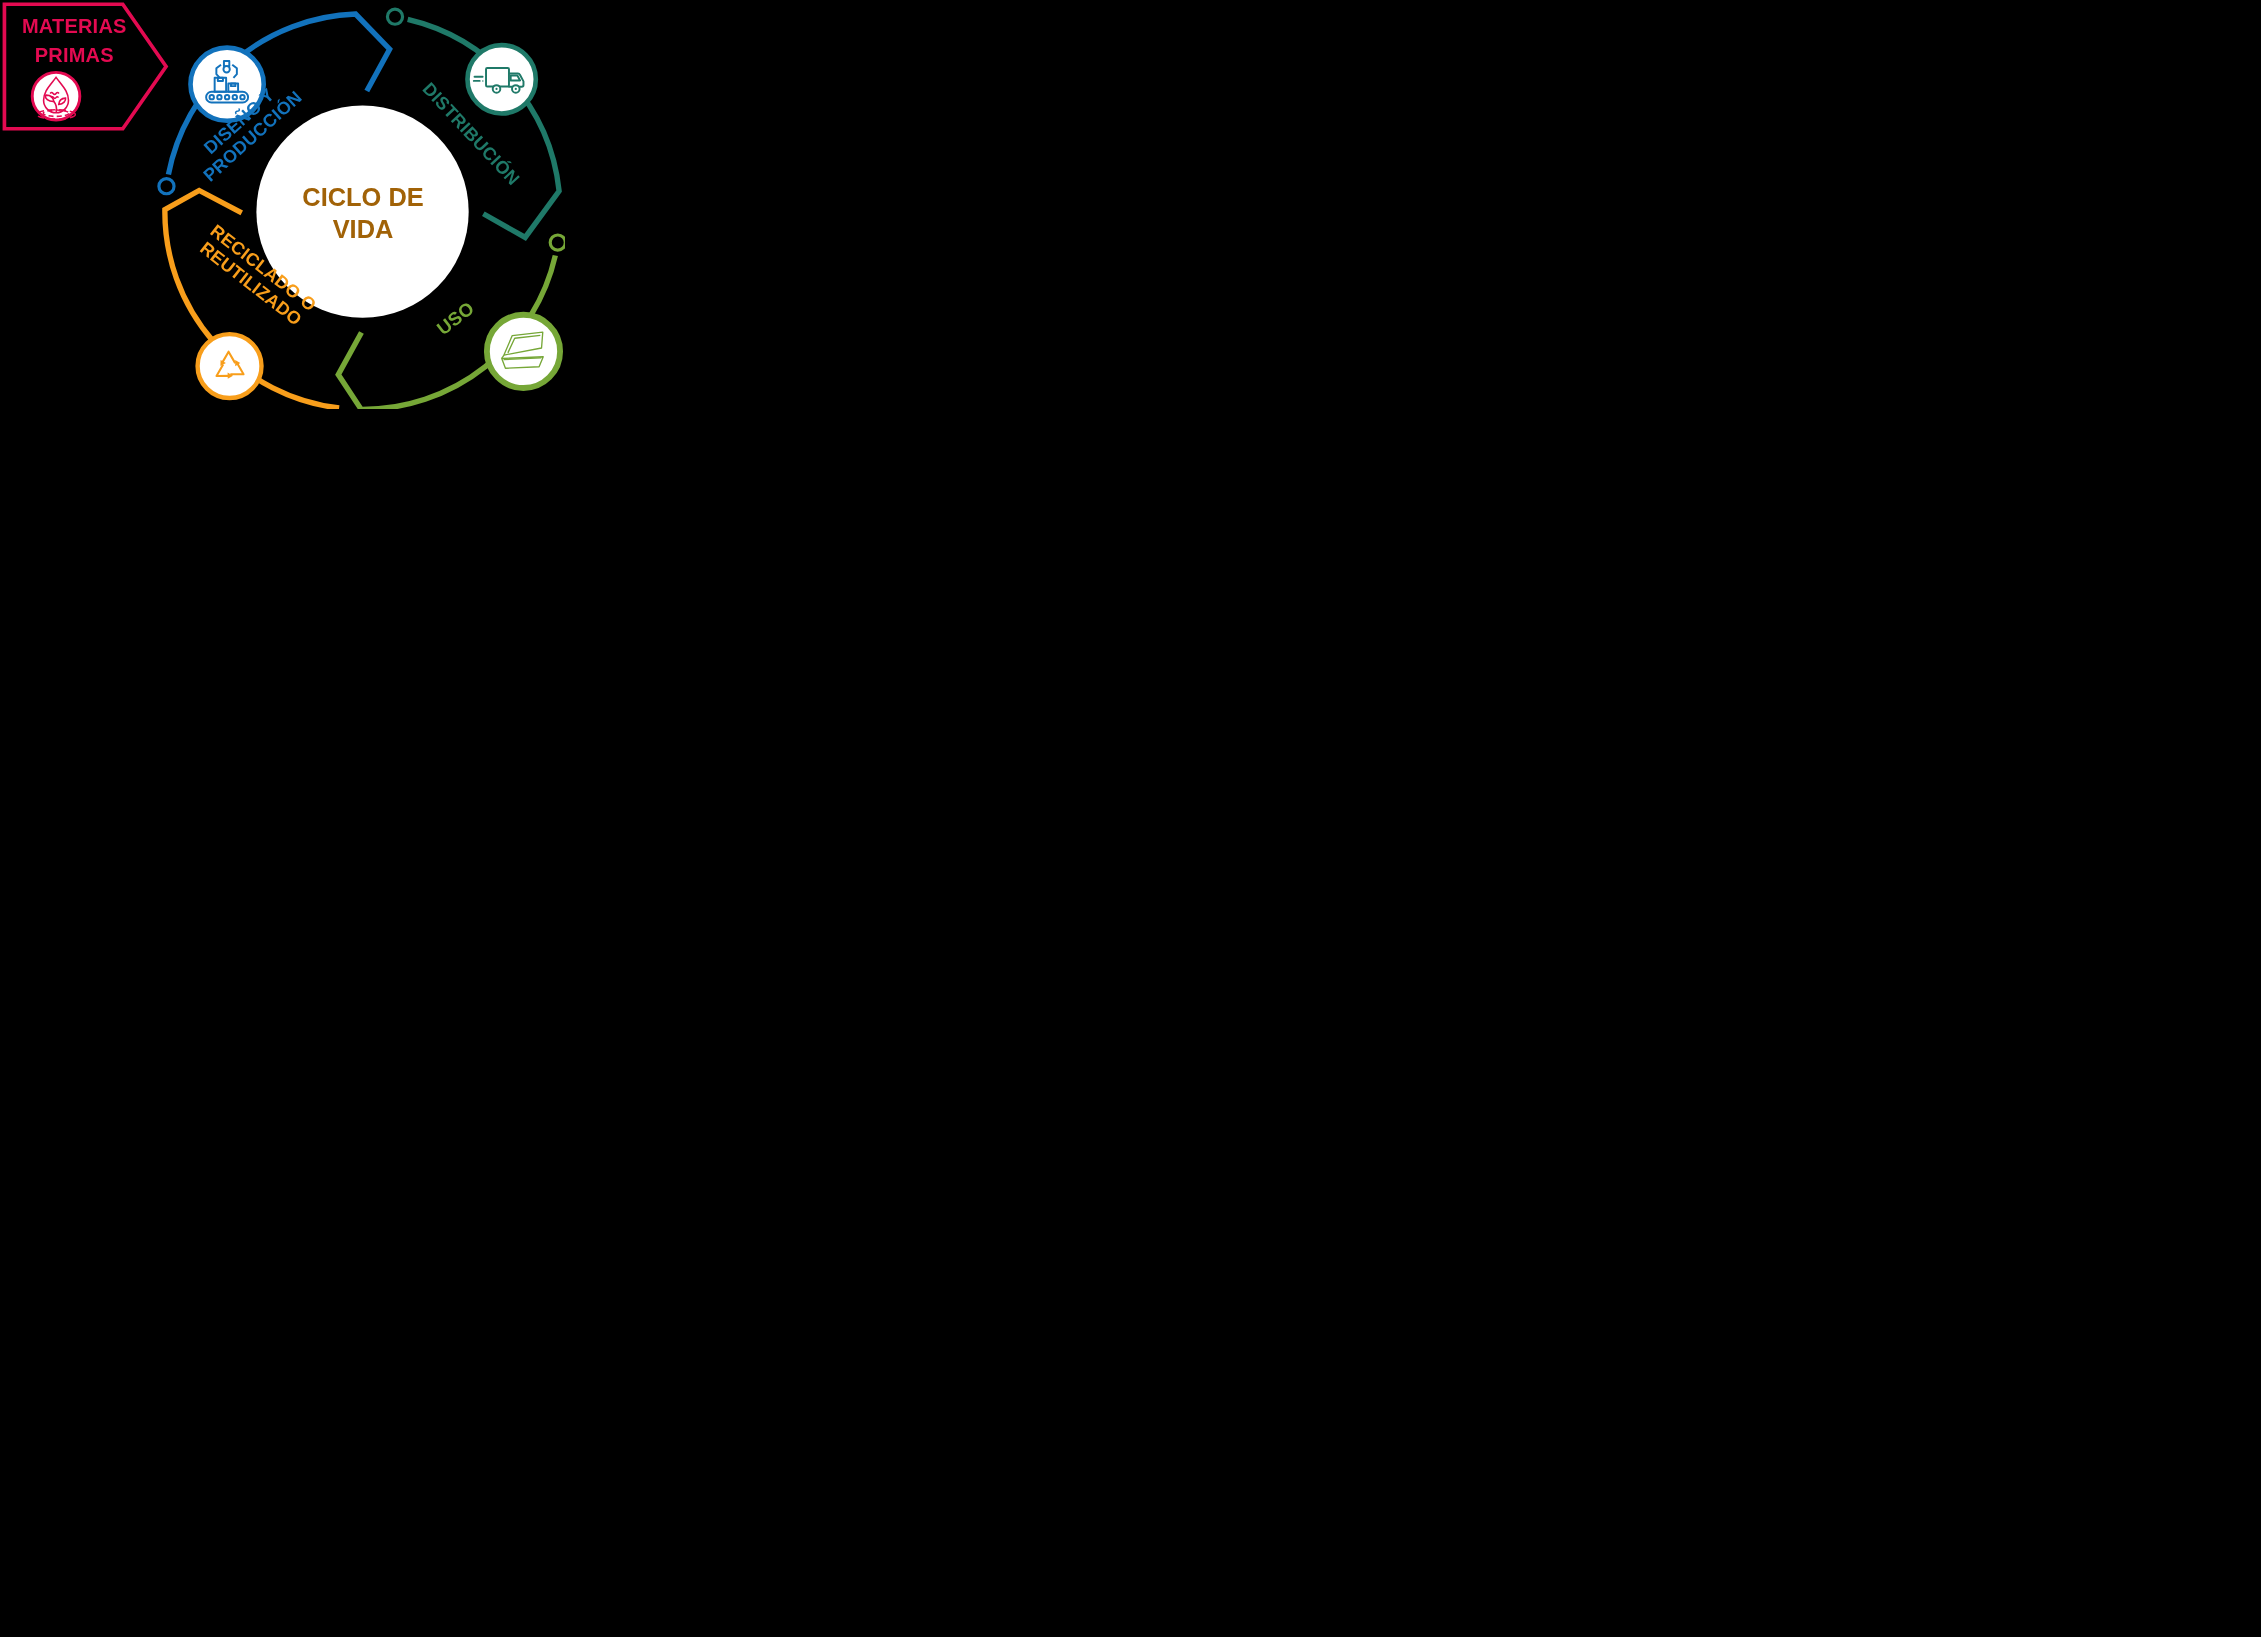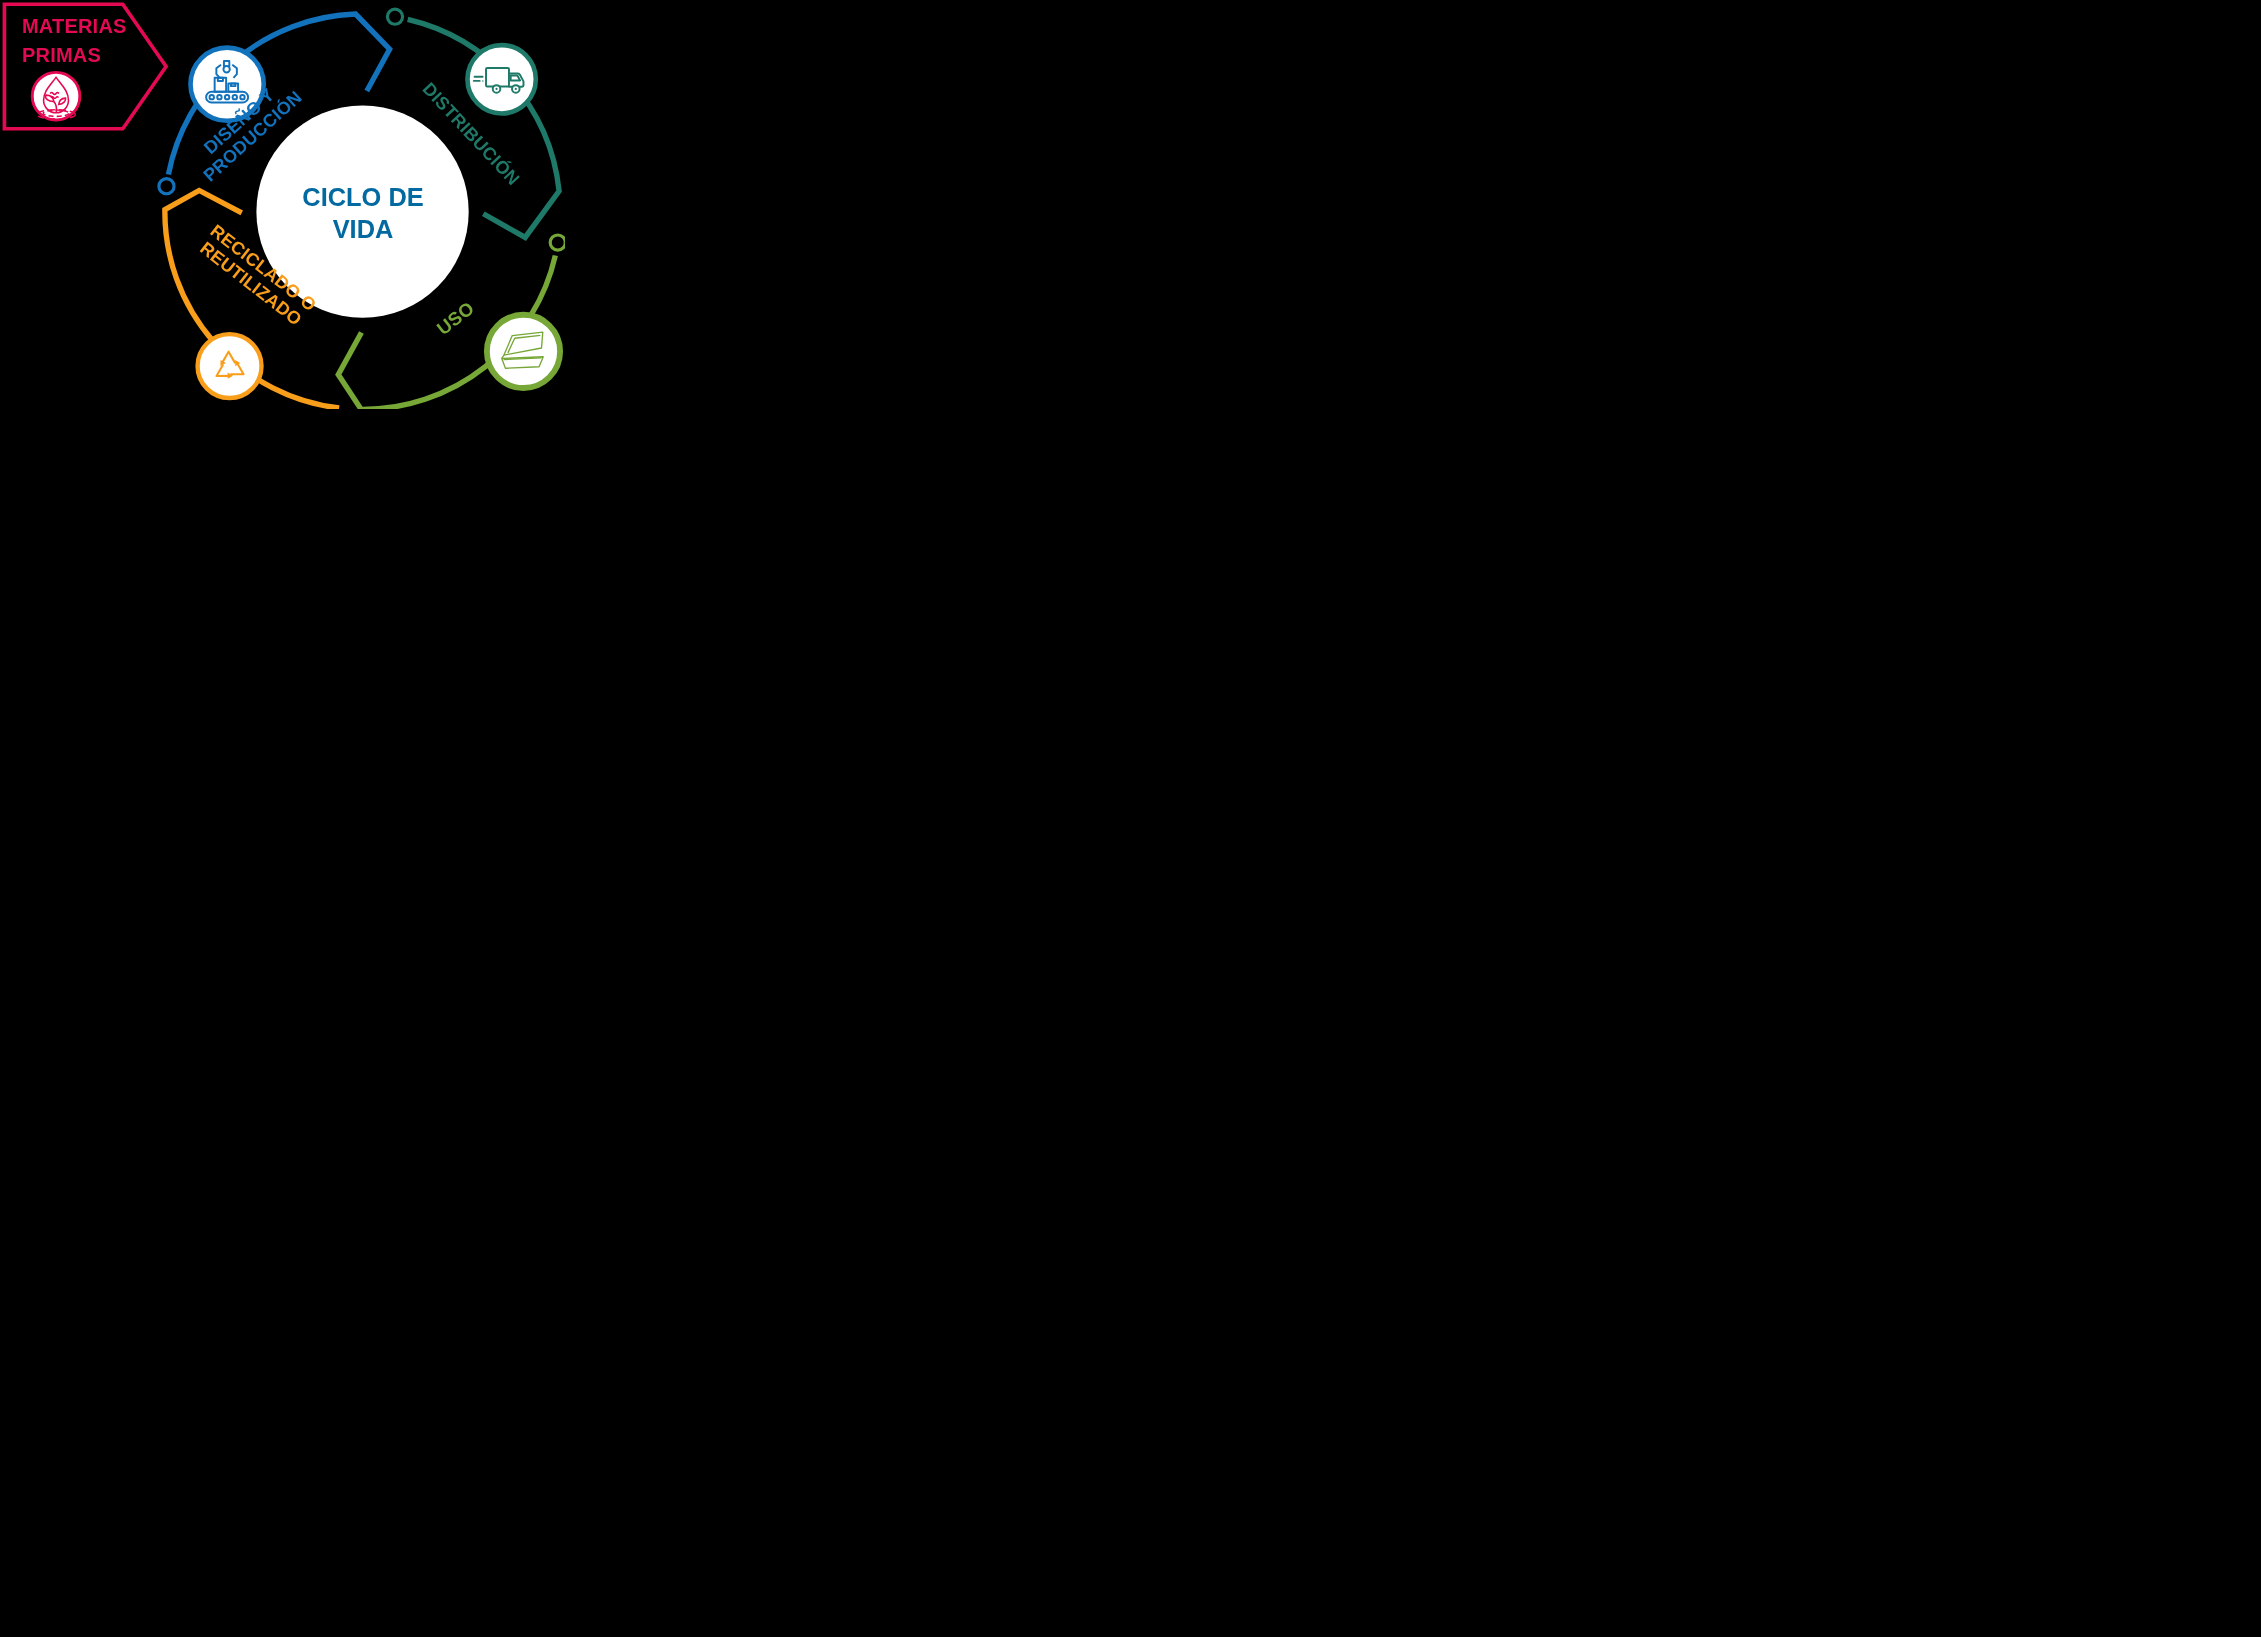--- a/index.html
+++ b/index.html
@@ -7,24 +7,24 @@
     position:relative;width:565px;height:409px;background:#000000;
     overflow:hidden;font-family:"Liberation Sans",sans-serif;font-weight:bold;
   }
   .layer{position:absolute;left:0;top:0;width:565px;height:409px;display:block;}
   .lbl{
     position:absolute;transform:translate(-50%,-50%) rotate(var(--r,0deg));
     white-space:pre-line;text-align:center;line-height:1.12;letter-spacing:0.2px;
   }
   .lbl-materias{
     position:absolute;left:22px;top:12.2px;font-size:20px;line-height:1.44;
-    color:#E30A51;white-space:pre-line;letter-spacing:0.2px;
+    color:#E30A51;white-space:pre-line;letter-spacing:0.2px;text-align:center;
   }
   .lbl-center{
-    left:363px;top:213px;font-size:25.4px;line-height:1.26;color:#0369a1;letter-spacing:0;
+    left:363px;top:213px;font-size:25.4px;line-height:1.26;color:#a16207;letter-spacing:0;
   }
   .lbl-diseno{left:246px;top:129px;--r:-42deg;font-size:18px;color:#1272BC;}
   .lbl-distribucion{left:471px;top:134px;--r:47deg;font-size:18px;color:#1F7968;}
   .lbl-uso{left:456px;top:319px;--r:-38deg;font-size:18.6px;color:#76A737;}
   .lbl-reciclado{left:257px;top:276px;--r:38deg;font-size:18px;color:#F89E1B;}
 </style>
 </head>
 <body>
 
 <div class="stage">

